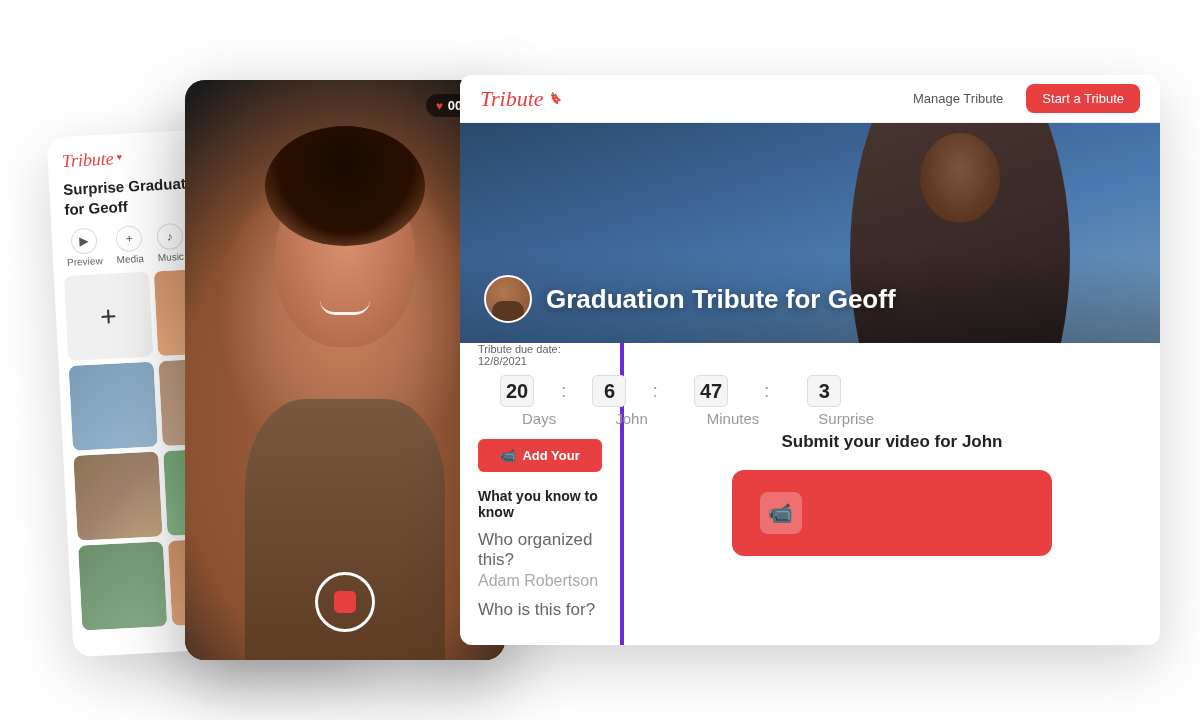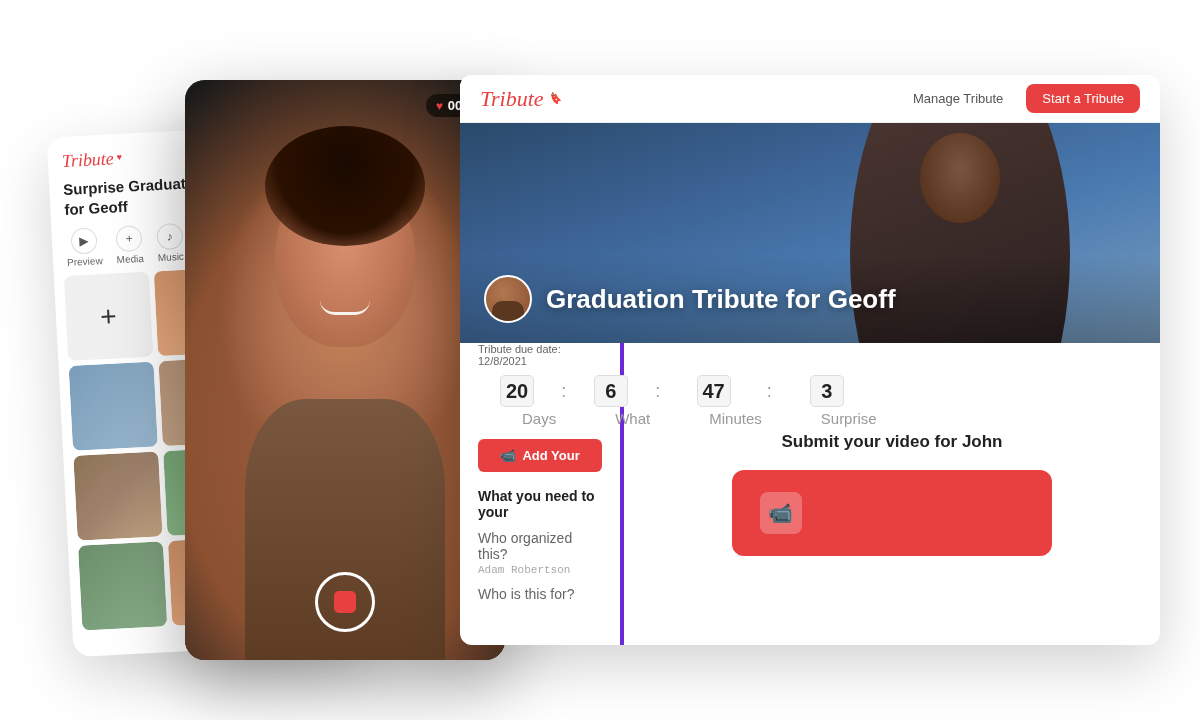--- a/index.html
+++ b/index.html
@@ -452,28 +452,27 @@
     .what-to-know {
       font-size: 14px;
       font-weight: 600;
       color: #222;
       margin-bottom: 10px;
     }
     .know-item {
       margin-bottom: 10px;
     }
     .know-q {
-      font-size: 14px;
+      font-size: 17px;
       color: #666;
       margin-bottom: 2px;
     }
     .know-a {
-      font-size: 11px;
+      font-size: 16px;
       color: #aaa;
-      font-family: Liberation Mono, monospace;
     }
 
     .web-right {
       flex: 1;
       padding: 20px 24px;
       display: flex;
       flex-direction: column;
       align-items: center;
       justify-content: center;
     }
@@ -636,40 +635,40 @@
         <div class="due-date-label">Tribute due date: 12/8/2021</div>
 
         <div class="countdown">
           <div class="count-unit">
             <div class="count-num">20</div>
             <span class="count-label">Days</span>
           </div>
           <span class="count-sep">:</span>
           <div class="count-unit">
             <div class="count-num">6</div>
-            <span class="count-label">What</span>
+            <span class="count-label">John</span>
           </div>
           <span class="count-sep">:</span>
           <div class="count-unit">
             <div class="count-num">47</div>
             <span class="count-label">Minutes</span>
           </div>
           <span class="count-sep">:</span>
           <div class="count-unit">
             <div class="count-num">3</div>
             <span class="count-label">Surprise</span>
           </div>
         </div>
 
         <button class="add-video-btn">
           <span>📹</span>
           <span>Add Your</span>
         </button>
 
-        <div class="what-to-know">What you need to your</div>
+        <div class="what-to-know">What you know to know</div>
         <div class="know-item">
           <div class="know-q">Who organized this?</div>
           <div class="know-a">Adam Robertson</div>
         </div>
         <div class="know-item">
           <div class="know-q">Who is this for?</div>
         </div>
       </div>
 
       <div class="web-right">

